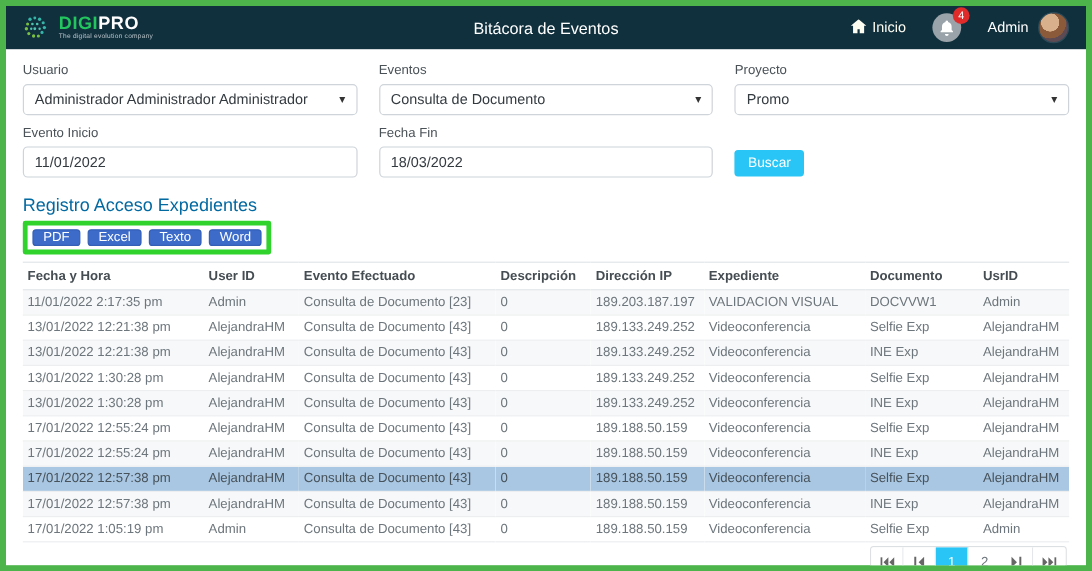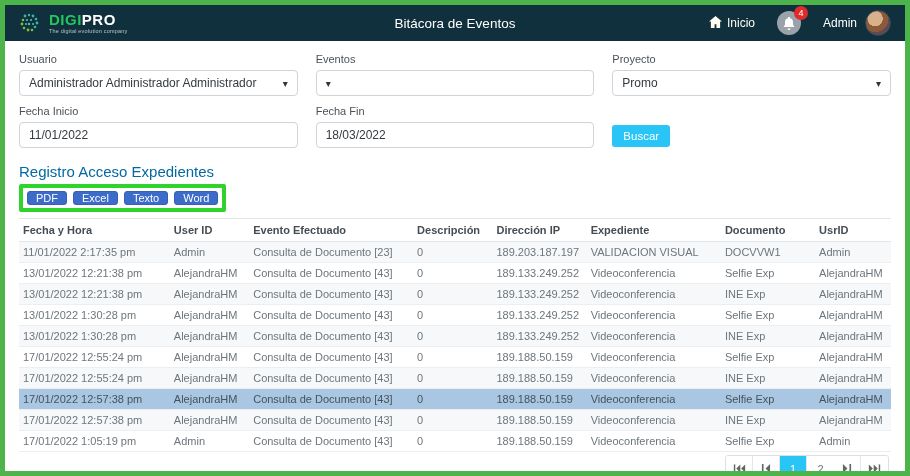--- a/index.html
+++ b/index.html
@@ -149,33 +149,34 @@
       <div class="field">
         <label>Usuario</label>
         <div class="select">
           <span>Administrador Administrador Administrador</span>
           <span class="chev">▾</span>
         </div>
       </div>
       <div class="field">
         <label>Eventos</label>
         <div class="select">
+          <span>Consulta de Documento</span>
           <span class="chev">▾</span>
         </div>
       </div>
       <div class="field">
         <label>Proyecto</label>
         <div class="select">
           <span>Promo</span>
           <span class="chev">▾</span>
         </div>
       </div>
 
       <div class="field">
-        <label>Fecha Inicio</label>
+        <label>Evento Inicio</label>
         <div class="text-input">11/01/2022</div>
       </div>
       <div class="field">
         <label>Fecha Fin</label>
         <div class="text-input">18/03/2022</div>
       </div>
       <div class="buscar-cell">
         <button class="buscar-btn">Buscar</button>
       </div>
     </div>

